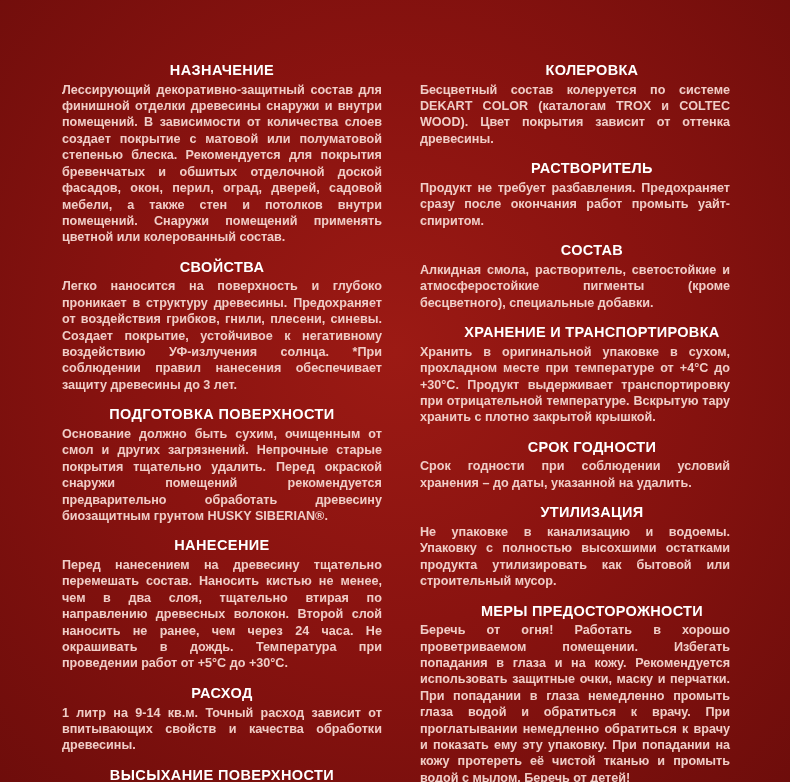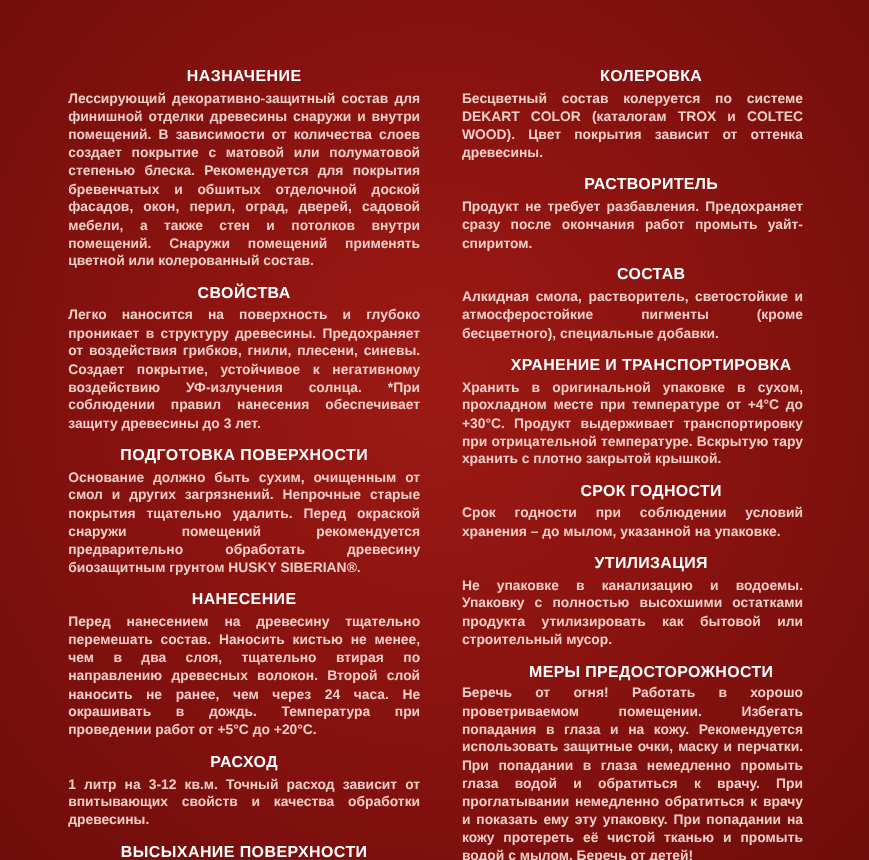--- a/index.html
+++ b/index.html
@@ -77,26 +77,26 @@
         <p class="body">Легко наносится на поверхность и глубоко проникает в структуру древесины. Предохраняет от воздействия грибков, гнили, плесени, синевы. Создает покрытие, устойчивое к негативному воздействию УФ-излучения солнца. *При соблюдении правил нанесения обеспечивает защиту древесины до 3 лет.</p>
       </div>
 
       <div class="sec">
         <h2 class="sec-title">ПОДГОТОВКА ПОВЕРХНОСТИ</h2>
         <p class="body">Основание должно быть сухим, очищенным от смол и других загрязнений. Непрочные старые покрытия тщательно удалить. Перед окраской снаружи помещений рекомендуется предварительно обработать древесину биозащитным грунтом HUSKY SIBERIAN®.</p>
       </div>
 
       <div class="sec">
         <h2 class="sec-title">НАНЕСЕНИЕ</h2>
-        <p class="body">Перед нанесением на древесину тщательно перемешать состав. Наносить кистью не менее, чем в два слоя, тщательно втирая по направлению древесных волокон. Второй слой наносить не ранее, чем через 24 часа. Не окрашивать в дождь. Температура при проведении работ от +5°C до +20°C.</p>
+        <p class="body">Перед нанесением на древесину тщательно перемешать состав. Наносить кистью не менее, чем в два слоя, тщательно втирая по направлению древесных волокон. Второй слой наносить не ранее, чем через 24 часа. Не окрашивать в дождь. Температура при проведении работ от +5°C до +30°C.</p>
       </div>
 
       <div class="sec">
         <h2 class="sec-title">РАСХОД</h2>
-        <p class="body">1 литр на 3-12 кв.м. Точный расход зависит от впитывающих свойств и качества обработки древесины.</p>
+        <p class="body">1 литр на 9-14 кв.м. Точный расход зависит от впитывающих свойств и качества обработки древесины.</p>
       </div>
 
       <div class="sec">
         <h2 class="sec-title">ВЫСЫХАНИЕ ПОВЕРХНОСТИ</h2>
         <p class="body">При температуре +20°C и влажности воздуха 65% время высыхания от пыли 4-6 часов. Время полного высыхания одного слоя – 24 часа.</p>
       </div>
 
     </div>
 
     <div class="col right">
@@ -116,21 +116,21 @@
         <p class="body">Алкидная смола, растворитель, светостойкие и атмосферостойкие пигменты (кроме бесцветного), специальные добавки.</p>
       </div>
 
       <div class="sec">
         <h2 class="sec-title">ХРАНЕНИЕ И ТРАНСПОРТИРОВКА</h2>
         <p class="body">Хранить в оригинальной упаковке в сухом, прохладном месте при температуре от +4°C до +30°C. Продукт выдерживает транспортировку при отрицательной температуре. Вскрытую тару хранить с плотно закрытой крышкой.</p>
       </div>
 
       <div class="sec">
         <h2 class="sec-title">СРОК ГОДНОСТИ</h2>
-        <p class="body">Срок годности при соблюдении условий хранения – до мылом, указанной на упаковке.</p>
+        <p class="body">Срок годности при соблюдении условий хранения – до даты, указанной на удалить.</p>
       </div>
 
       <div class="sec">
         <h2 class="sec-title">УТИЛИЗАЦИЯ</h2>
         <p class="body">Не упаковке в канализацию и водоемы. Упаковку с полностью высохшими остатками продукта утилизировать как бытовой или строительный мусор.</p>
       </div>
 
       <div class="sec">
         <h2 class="sec-title">МЕРЫ ПРЕДОСТОРОЖНОСТИ</h2>
         <p class="body">Беречь от огня! Работать в хорошо проветриваемом помещении. Избегать попадания в глаза и на кожу. Рекомендуется использовать защитные очки, маску и перчатки. При попадании в глаза немедленно промыть глаза водой и обратиться к врачу. При проглатывании немедленно обратиться к врачу и показать ему эту упаковку. При попадании на кожу протереть её чистой тканью и промыть водой с мылом. Беречь от детей!</p>

